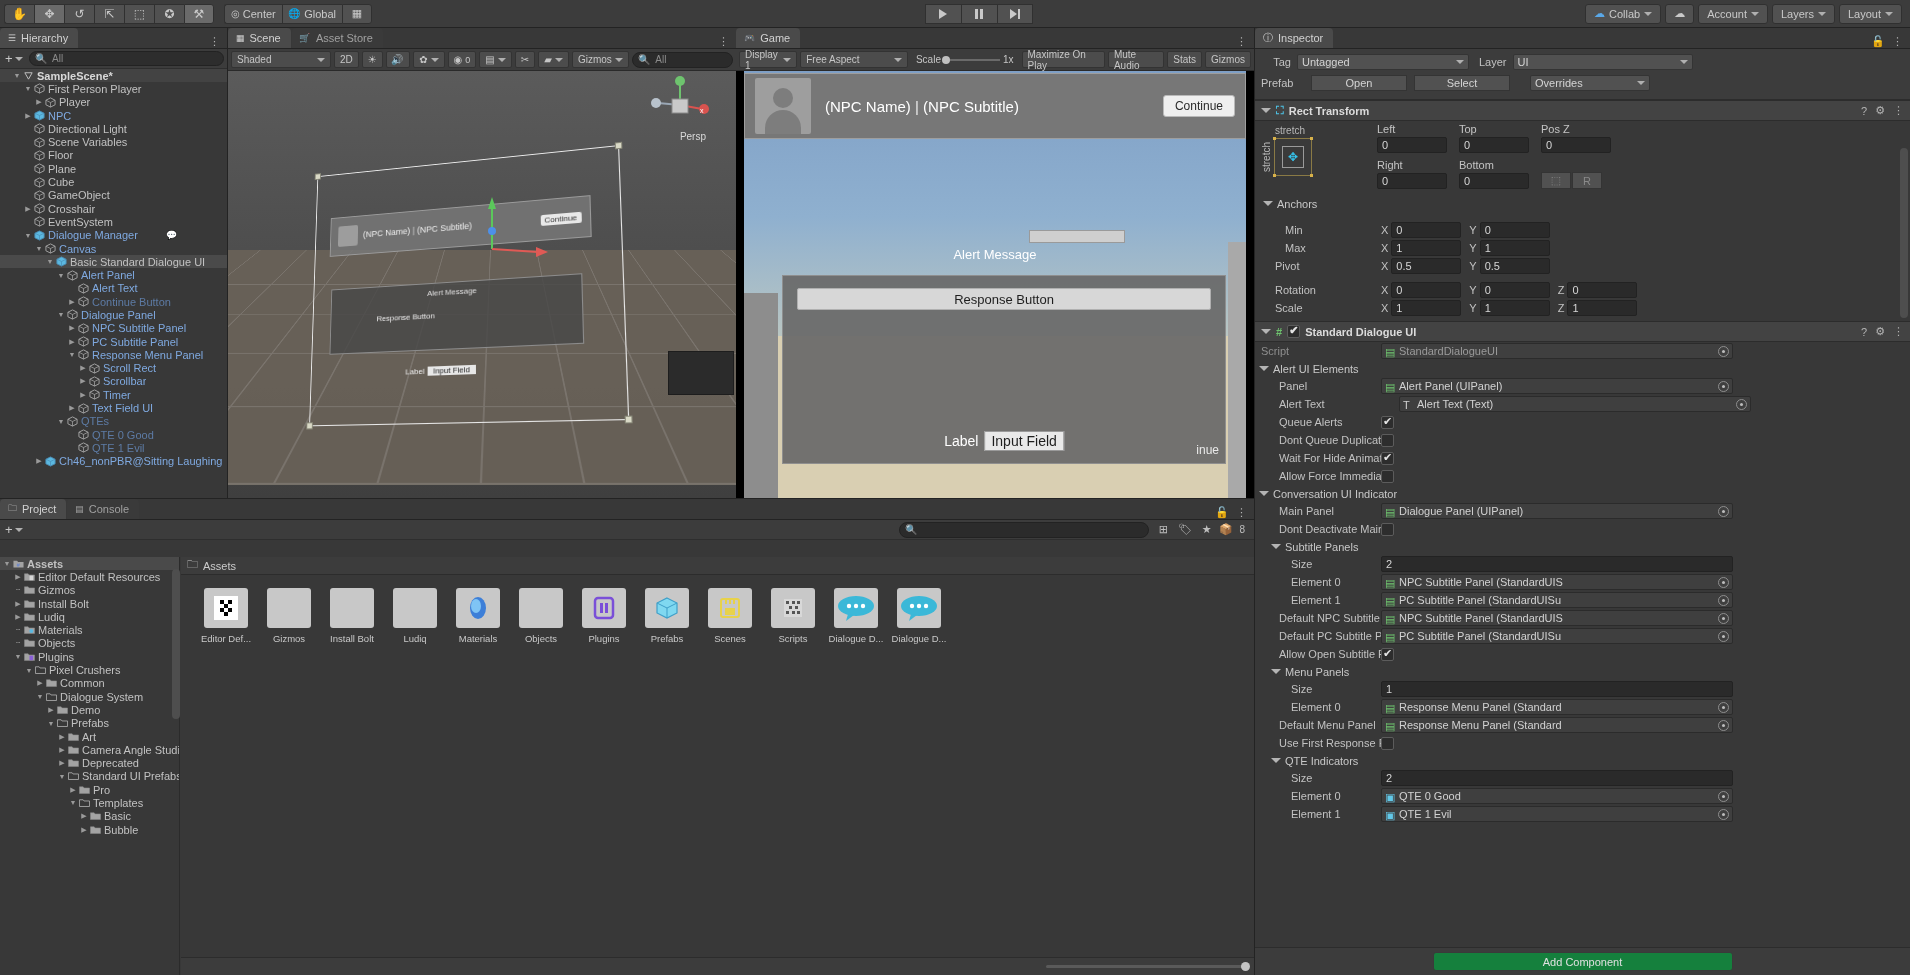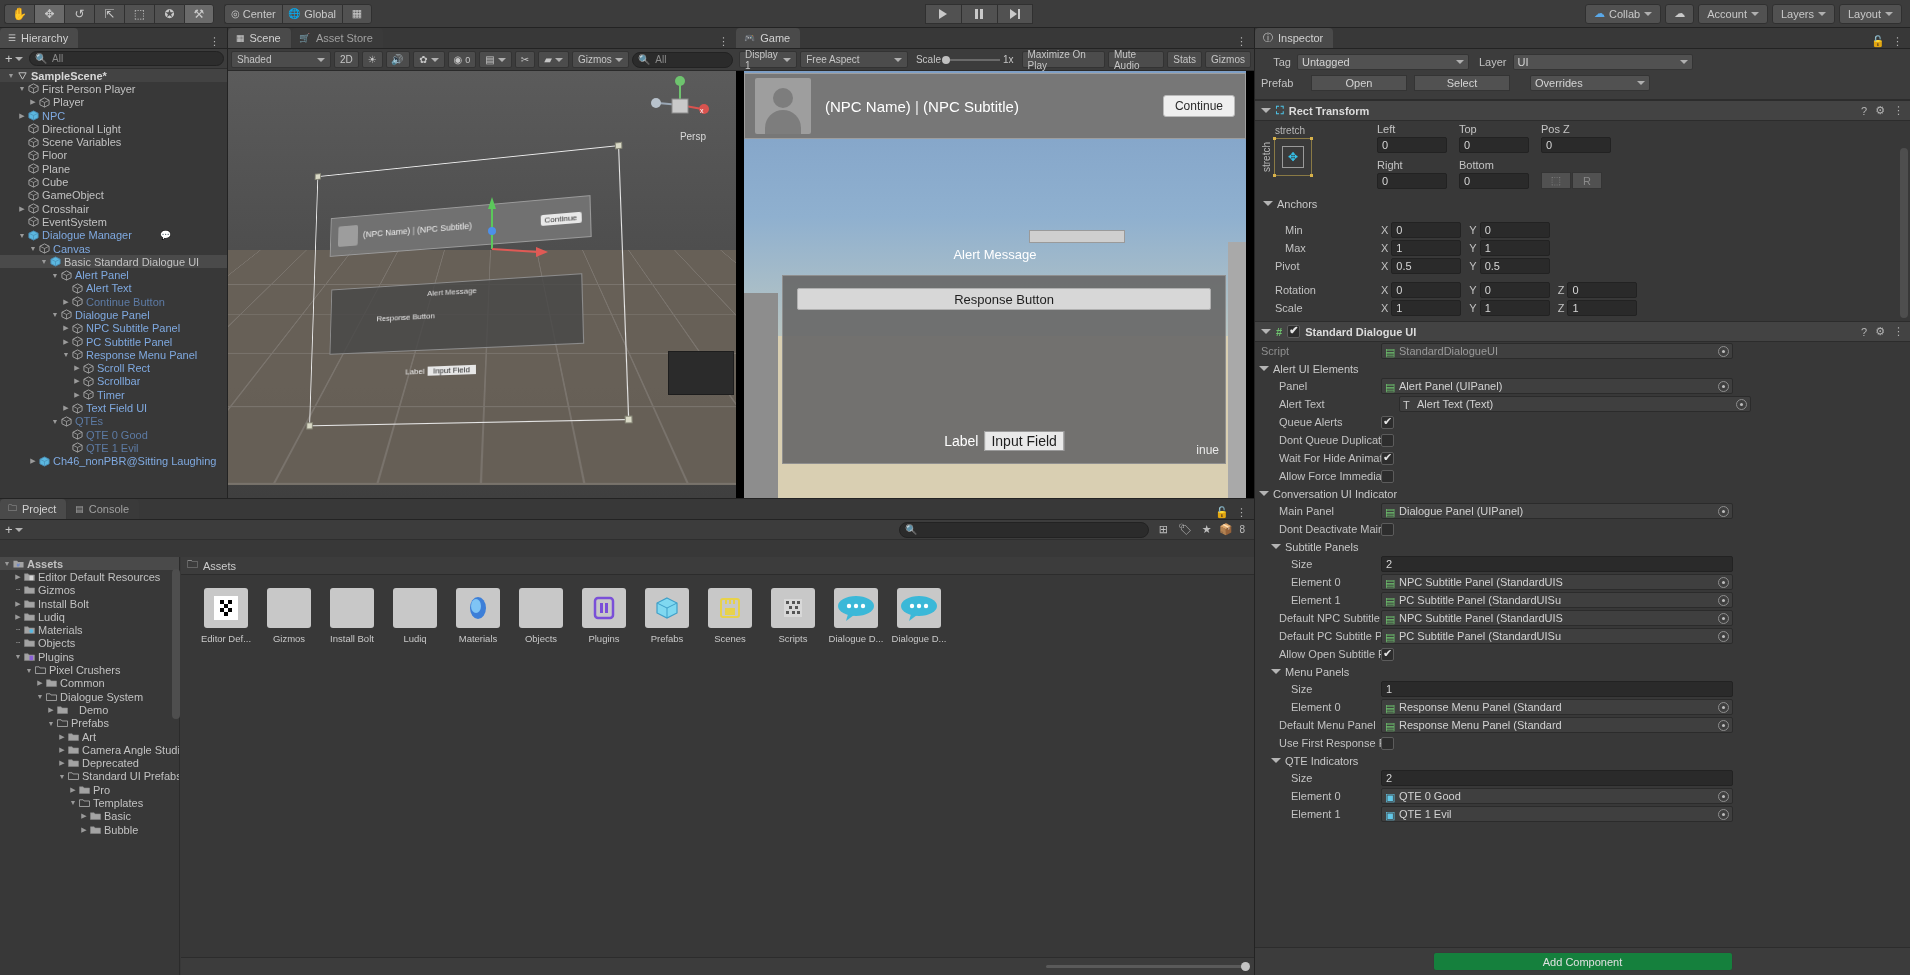--- a/index.html
+++ b/index.html
@@ -76,21 +76,21 @@
     height:16px; background:#2b2b2b; border:1px solid #222; border-radius:8px;
     display:flex; align-items:center; padding:0 6px; gap:4px; color:#8c8c8c; font-size:10px;
   }
 
   
   #hierarchy { left:0; top:28px; width:228px; height:470px; background:#383838; border-right:1px solid #232323;}
   .h-toolbar { height:20px; background:#3c3c3c; display:flex; align-items:center; padding:0 3px; gap:4px; border-bottom:1px solid #2e2e2e;}
   .plusbtn { display:flex; align-items:center; gap:2px; color:#c8c8c8; font-size:13px; padding:0 2px;}
   .h-search { flex:1; height:15px; background:#2d2d2d; border:1px solid #222; border-radius:8px; display:flex; align-items:center; padding:0 6px; gap:4px; color:#8a8a8a; font-size:10px;}
   .h-list { position:absolute; left:0; top:41px; right:0; bottom:0; overflow:hidden;}
-  .hrow { height:13.3px; display:flex; align-items:center; font-size:11px; color:#c2c2c2; white-space:nowrap; padding-left:2px;}
+  .hrow { height:13.3px; display:flex; align-items:center; font-size:11px; color:#c2c2c2; white-space:nowrap; padding-left:8px;}
   .hrow.sel { background:#4a4a4a; }
   .hrow.scene { background:#434343; font-weight:bold; color:#d8d8d8;}
   .hrow .arw { width:10px; text-align:center; font-size:7px; color:#9a9a9a; flex:0 0 10px;}
   .hrow .ico { width:13px; flex:0 0 13px; display:flex; align-items:center; justify-content:center;}
   .hrow .lbl { padding-left:2px; overflow:hidden; text-overflow:ellipsis;}
   .hrow.blue .lbl { color:#7fa9e0; }
   .hrow.dimblue .lbl { color:#5d7ba5; }
 
   
   #sceneview { left:228px; top:28px; width:508px; height:470px; }
@@ -1302,21 +1302,21 @@
           <span style="padding-left:2px">Dialogue System</span>
         </div>
         <div class="trow">
           <span style="display:inline-block;width:46px;flex:0 0 46px"></span>
           <span class="arw">▶</span>
           <span class="fi">
             <svg width="11" height="10" viewBox="0 0 12 10">
               <path d="M0.5 1.5 h4 l1 1.3 h6 v6 h-11 z" fill="#a3a3a3" stroke="#8a8a8a" stroke-width="0.6"></path>
             </svg>
           </span>
-          <span style="padding-left:10px">Demo</span>
+          <span style="padding-left:2px">Demo</span>
         </div>
         <div class="trow">
           <span style="display:inline-block;width:46px;flex:0 0 46px"></span>
           <span class="arw">▼</span>
           <span class="fi">
             <svg width="11" height="10" viewBox="0 0 12 10">
               <path d="M0.5 1.5 h4 l1 1.3 h6 v6 h-11 z" fill="none" stroke="#b0b0b0" stroke-width="0.9"></path>
             </svg>
           </span>
           <span style="padding-left:2px">Prefabs</span>

